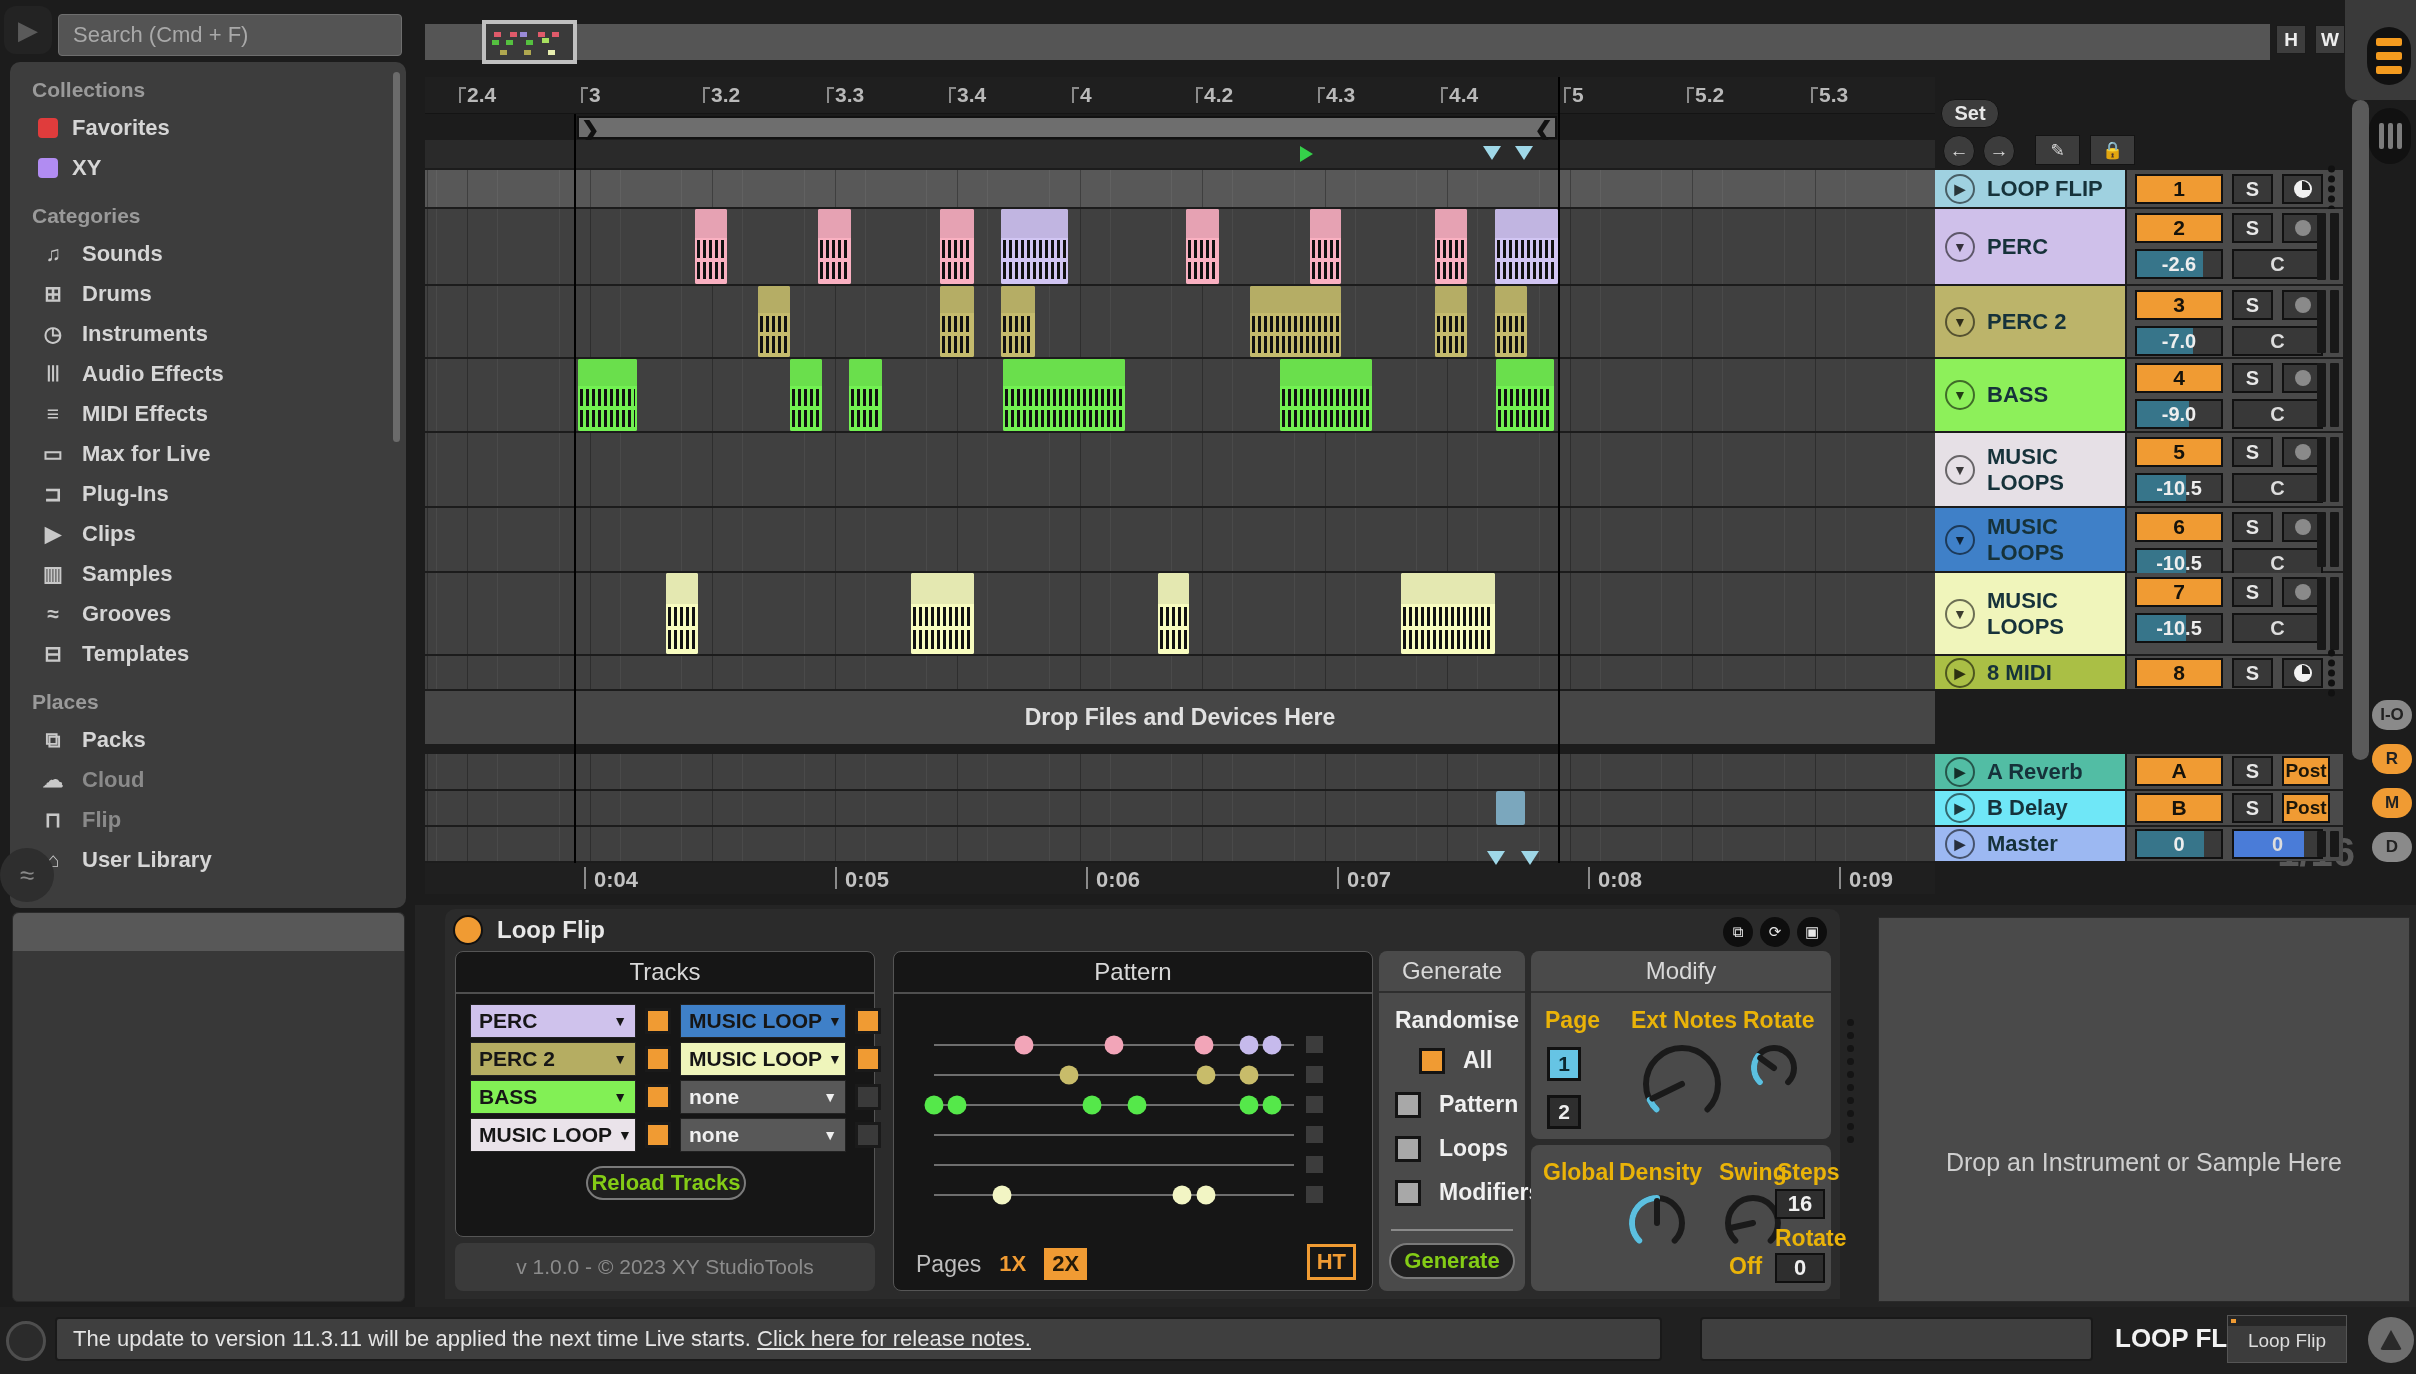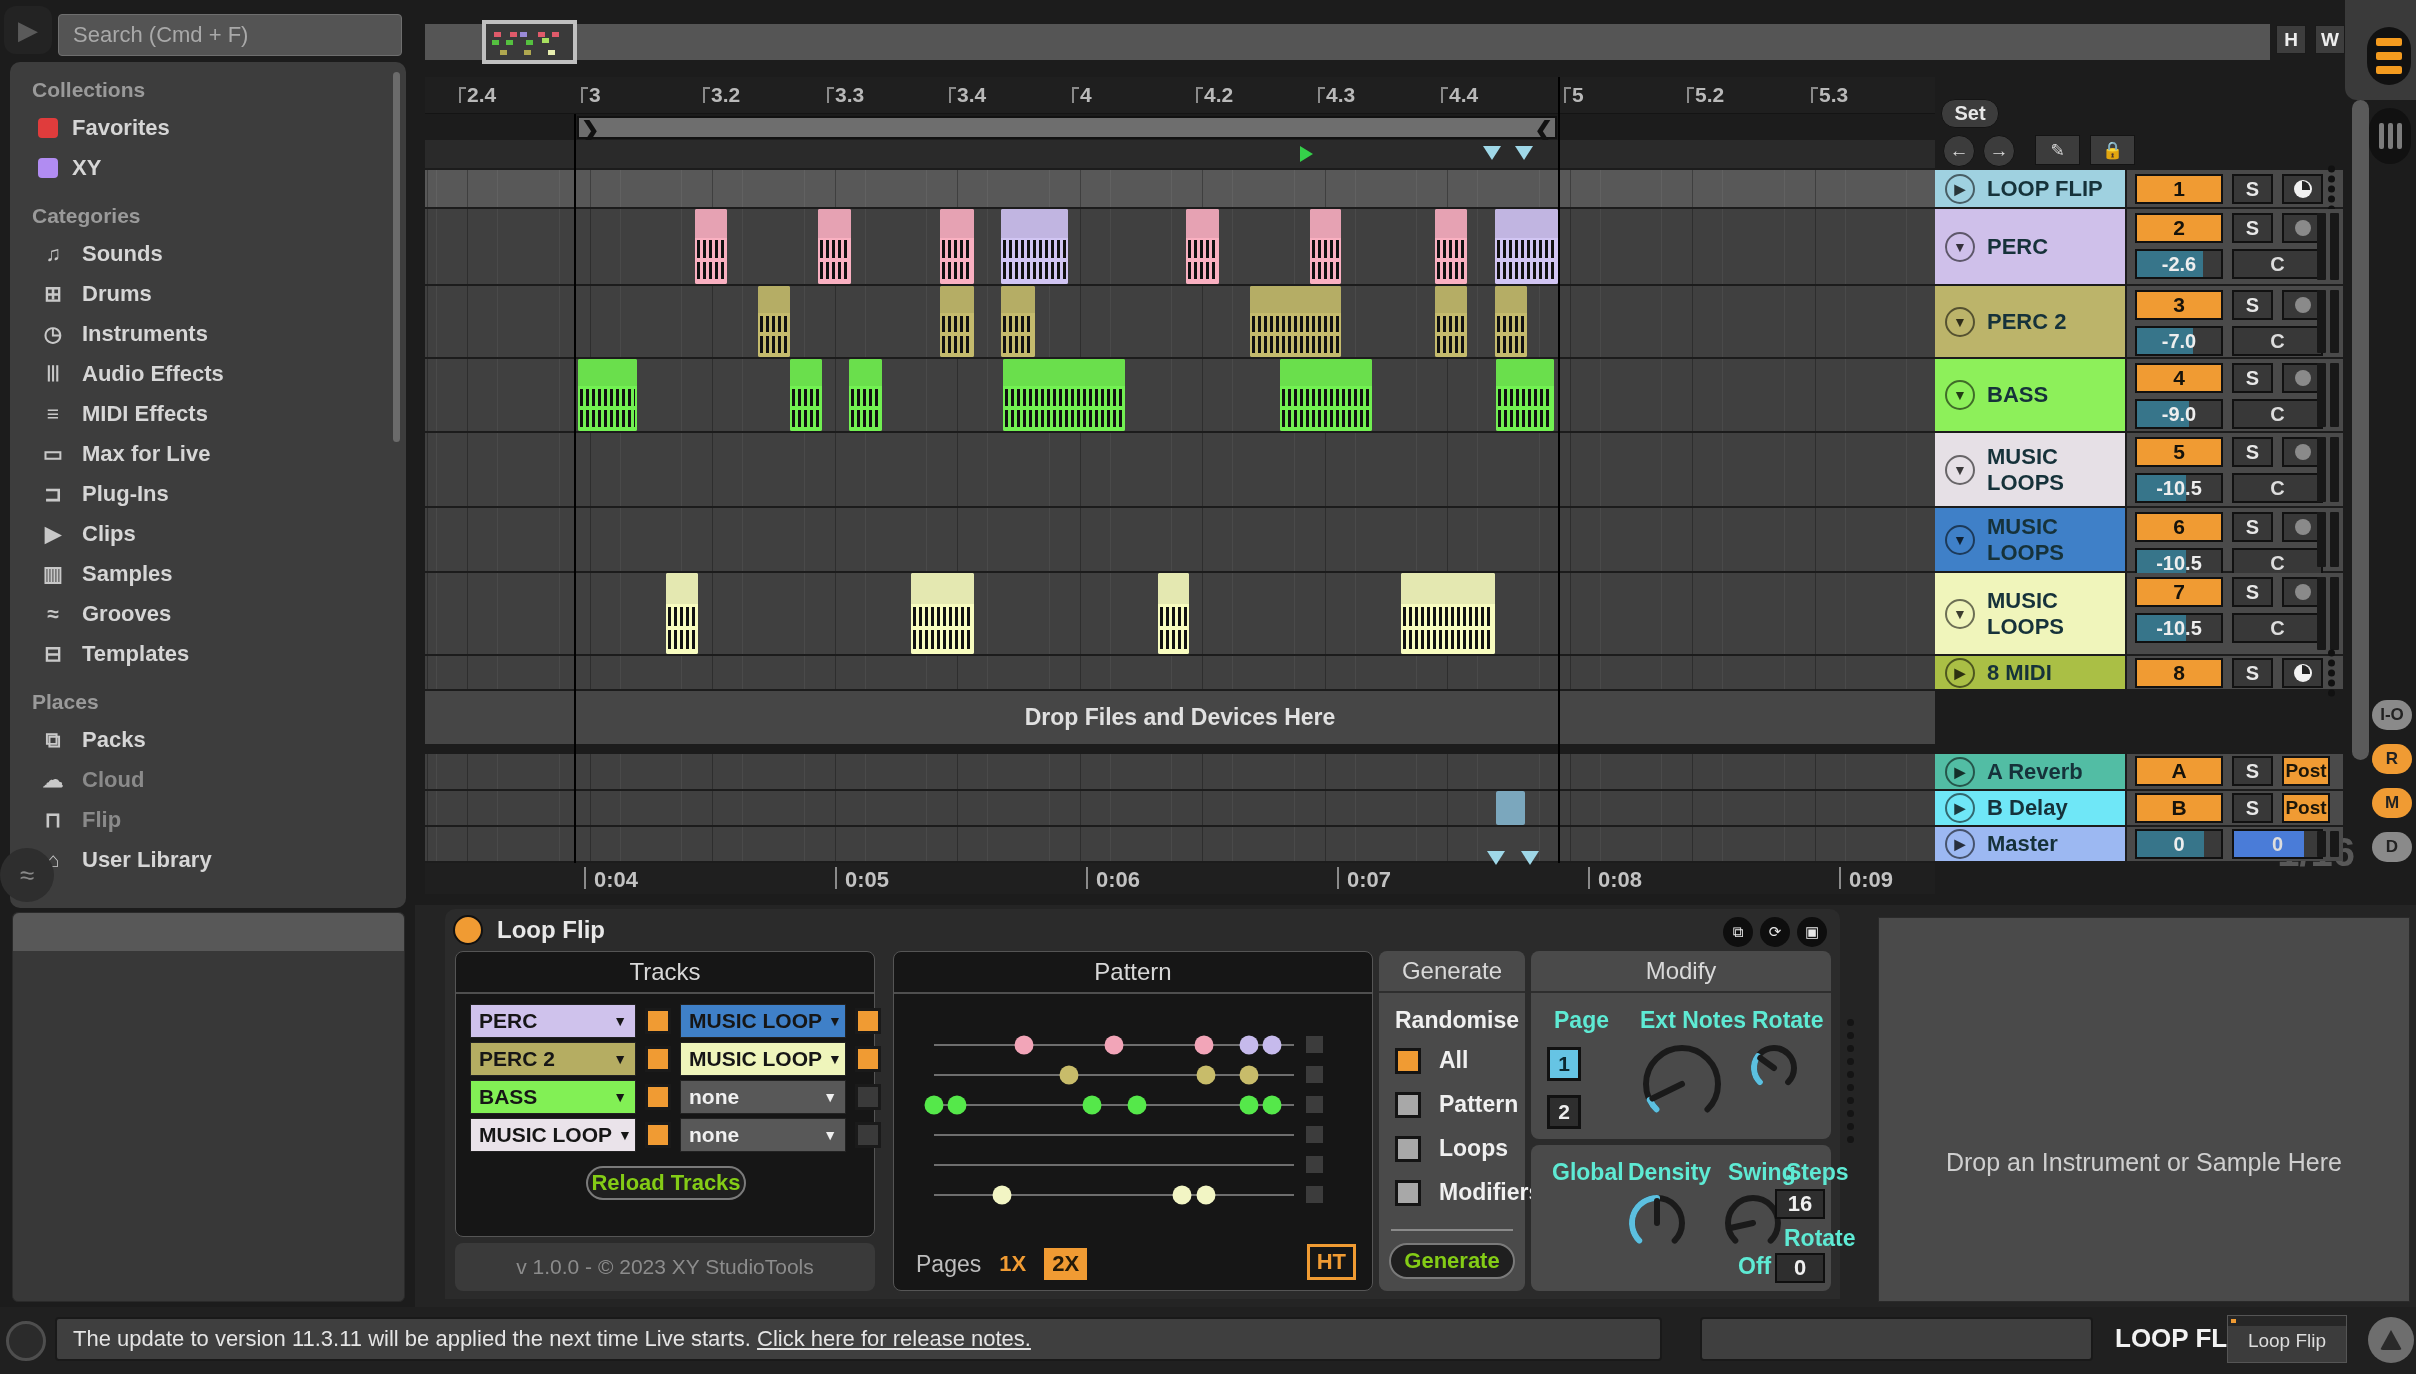--- a/index.html
+++ b/index.html
@@ -104,21 +104,21 @@
   .chk { width:26px; height:26px; border:3px solid #1a1a1a; background:#3a3a3a; margin:0 9px; }
   .chk.on { background:#f09b33; }
   .pill-btn { background:#1f1f1f; border:2px solid #7a7a7a; border-radius:18px; color:#84cc16; font-size:22px; font-weight:bold; display:flex; align-items:center; justify-content:center; }
   #dev-version { position:absolute; left:10px; top:334px; width:420px; height:48px; background:#3a3a3a; border-radius:8px; color:#8c8c8c; font-size:21px; display:flex; align-items:center; justify-content:center; }
   .pat-line { position:absolute; left:40px; width:360px; height:2px; background:#6e6e6e; }
   .pat-dot { position:absolute; top:50%; width:19px; height:19px; border-radius:50%; transform:translate(-50%,-50%); }
   .pat-sq { position:absolute; width:17px; height:17px; background:#3c3c3c; }
   .gen-chk { width:26px; height:26px; border:3px solid #141414; background:#a8a8a8; }
   .gen-chk.on { background:#f09b33; }
   .gen-row { position:absolute; left:16px; display:flex; align-items:center; gap:18px; color:#f0f0f0; font-size:23px; font-weight:bold; }
-  .mod-label { position:absolute; color:#5eead4; font-size:23px; font-weight:bold;margin-left:9px; }
+  .mod-label { position:absolute; color:#eab308; font-size:23px; font-weight:bold; }
   .pagebtn { position:absolute; width:34px; height:34px; border:3px solid #111; background:#2e2e2e; color:#eee; font-size:21px; font-weight:bold; display:flex; align-items:center; justify-content:center; }
   .pagebtn.sel { background:#66c4e4; color:#0b2830; }
   .valbox { position:absolute; background:#2e2e2e; border:2px solid #0f0f0f; color:#f0f0f0; font-size:22px; font-weight:bold; text-align:center; }
   #drop-inst { left:1878px; top:917px; width:532px; height:385px; background:#4a4a4a; border:1px solid #2a2a2a; }
   #drop-inst span { position:absolute; left:0; right:0; top:230px; text-align:center; color:#cfcfcf; font-size:25px; }
   .dots-handle { width:8px; display:flex; flex-direction:column; gap:6px; align-items:center; }
   .dots-handle i { width:7px; height:7px; border-radius:50%; background:#141414; }
 
   
   #statusbar { left:0; top:1307px; width:2416px; height:67px; background:#202020; }
@@ -784,21 +784,21 @@
           <span style="color:#f09b33; font-size:22px; font-weight:bold;">1X</span>
           <span style="background:#f09b33; color:#231a09; font-size:22px; font-weight:bold; padding:3px 8px;">2X</span>
         </div>
         <div style="position:absolute; right:16px; top:292px; border:3px solid #f09b33; color:#f09b33; font-size:22px; font-weight:bold; padding:2px 7px;">HT</div>
       </div>
 
       <div class="panel gray" id="p-generate" style="left:934px; top:42px; width:146px; height:340px;">
         <div class="panel-h">Generate</div>
         <div style="position:absolute; left:16px; top:56px; color:#f0f0f0; font-size:23px; font-weight:bold;">Randomise</div>
         <div id="gen-opts">
-            <div class="gen-row" style="top: 96px;">
+            <div class="gen-row" style="top: 96px; margin-left: 24px;">
               <span class="gen-chk on"></span>
               <span>All</span>
             </div>
             <div class="gen-row" style="top: 140px;">
               <span class="gen-chk "></span>
               <span>Pattern</span>
             </div>
             <div class="gen-row" style="top: 184px;">
               <span class="gen-chk "></span>
               <span>Loops</span>

